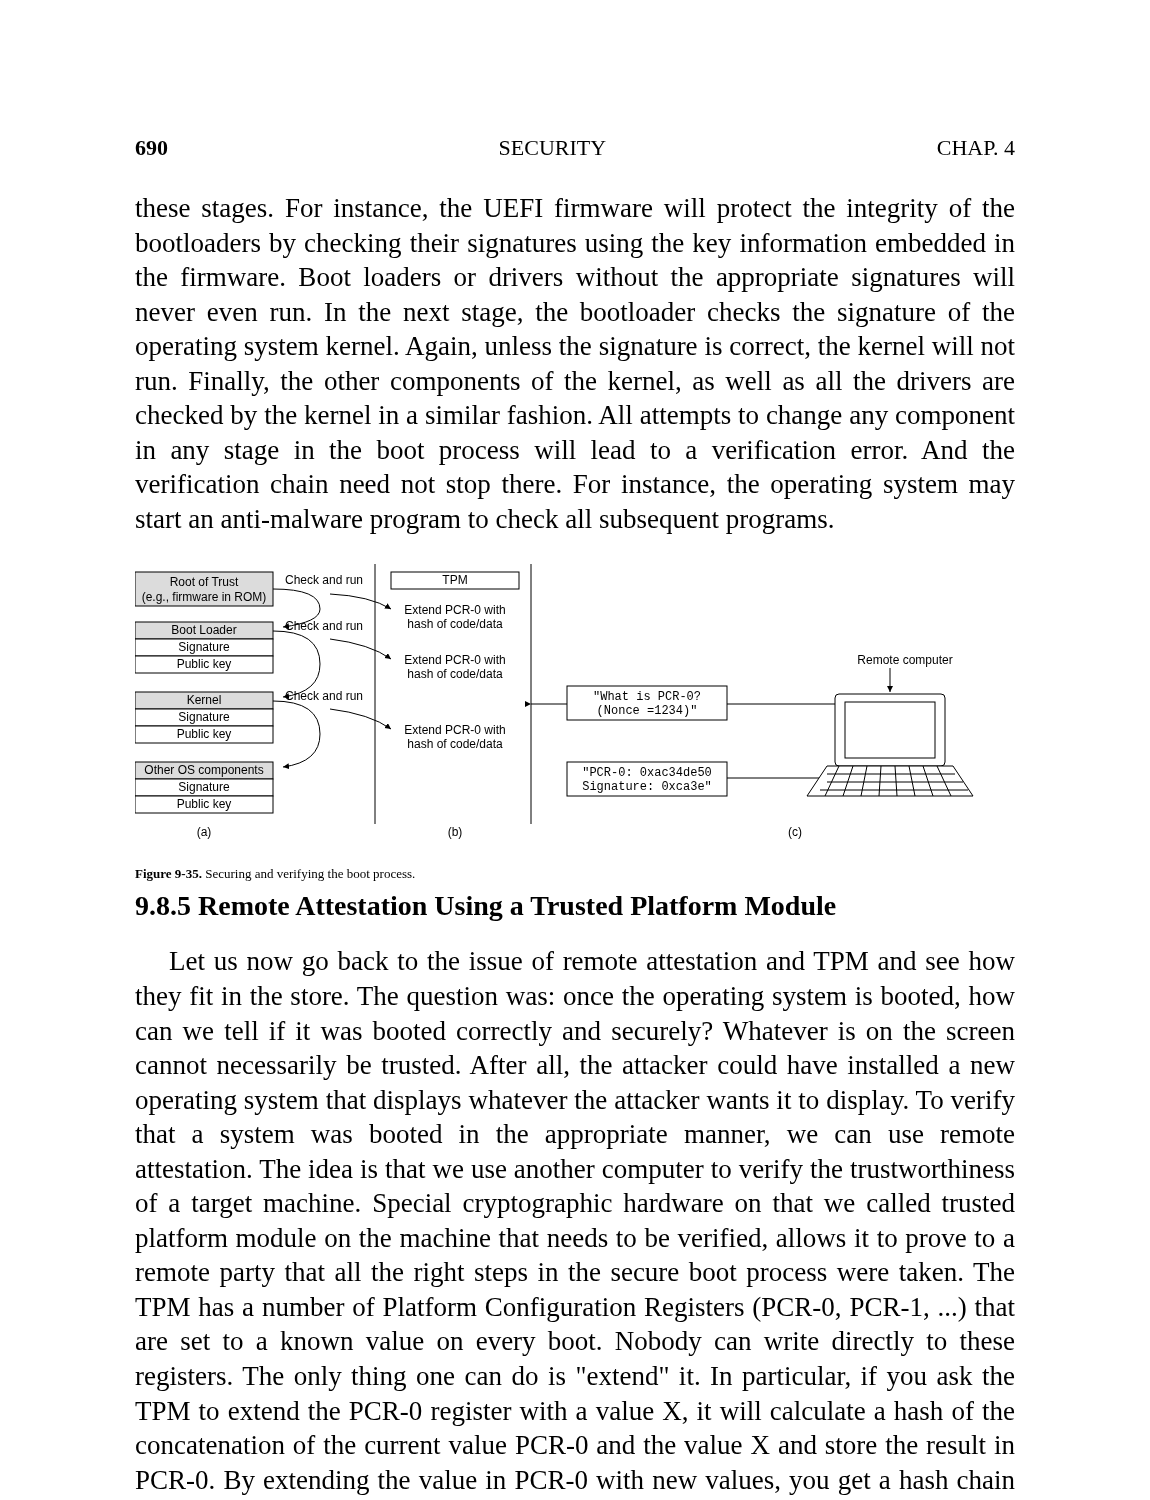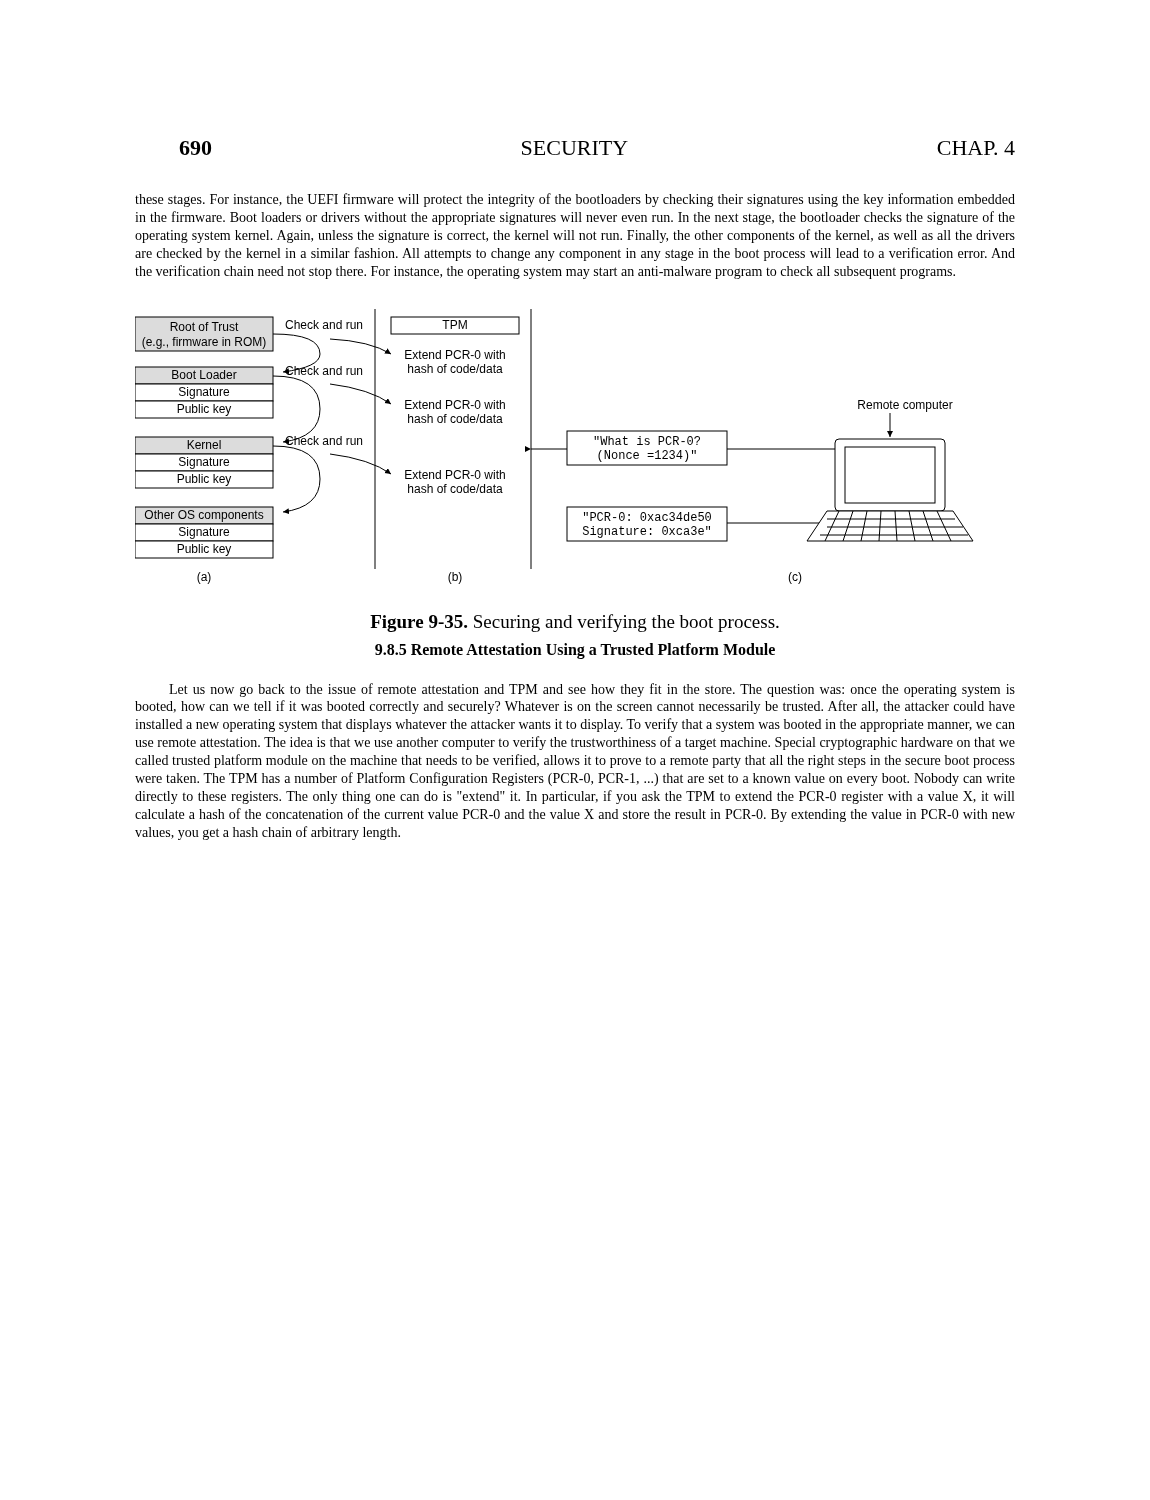--- a/index.html
+++ b/index.html
@@ -16,43 +16,41 @@
     left: 135px;
     top: 135px;
     width: 880px;
   }
   .header {
     display: flex;
     justify-content: space-between;
     font-size: 22px;
     margin-bottom: 30px;
   }
-  .header .page-num { font-weight: bold; margin-left: 44px; }
+  .header .page-num { font-weight: bold; }
   .body-text {
-    font-size: 14px;
+    font-size: 27px;
     line-height: 1.28;
     text-align: justify;
     margin-bottom: 28px;
   }
   .figure-wrap {
     margin-top: 6px;
   }
   svg.diagram { display: block; margin: 0 auto; }
   .figure-caption {
-    text-align: center;
-    font-size: 19px;
+    font-size: 13px;
     margin-top: 22px;
   }
   .figure-caption .fig-label { font-weight: bold; }
   .section-heading {
-    font-size: 16px;
+    font-size: 28px;
     font-weight: bold;
     margin-top: 8px;
     margin-bottom: 22px;
-    text-align: center;
   }
   .para2 { text-indent: 34px; }
 </style>
 </head>
 <body>
 
 <div class="page">
 
   <div class="header">
     <span class="page-num">690</span>

